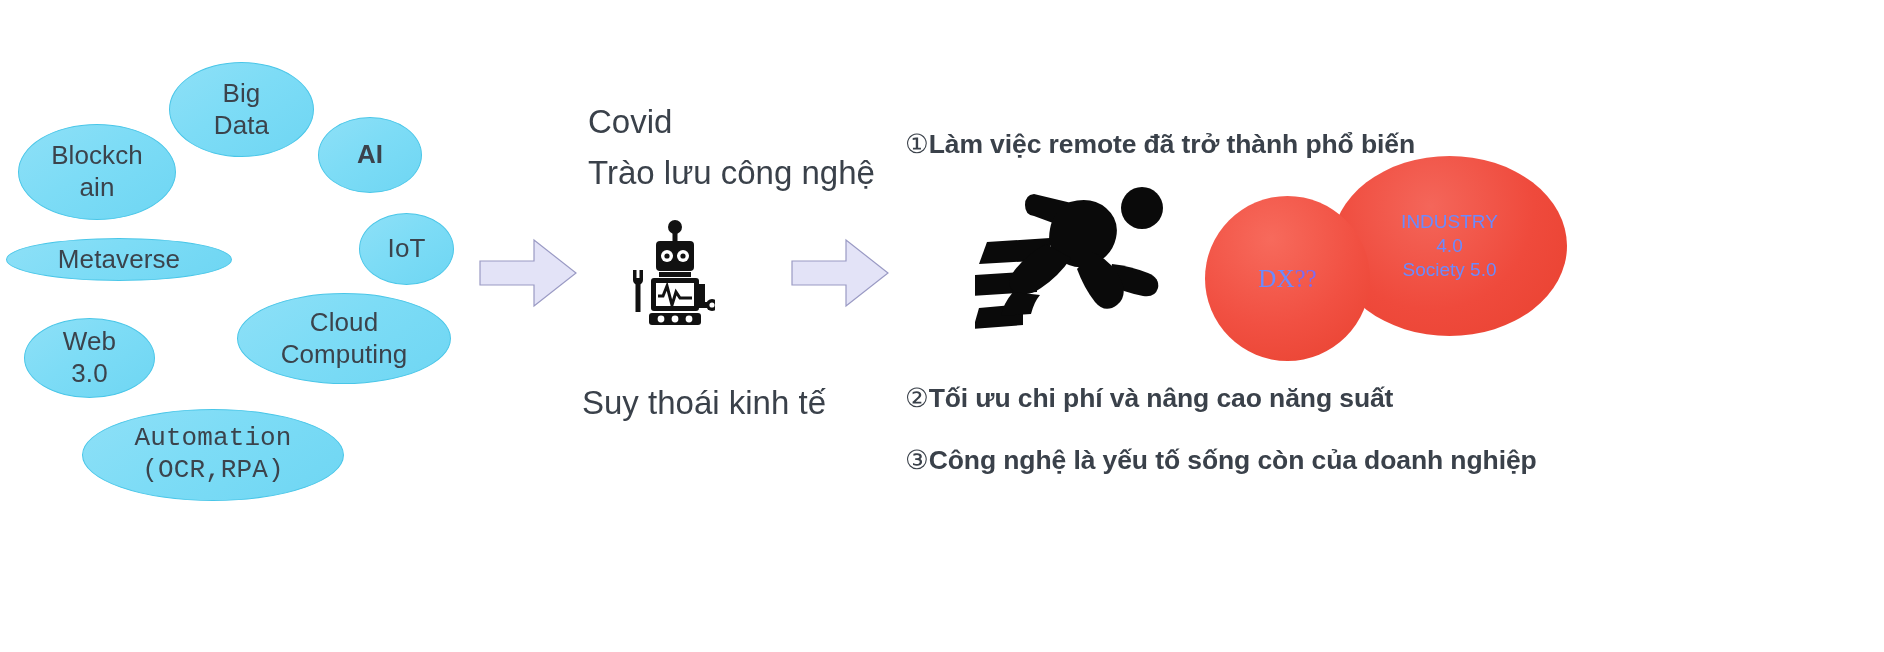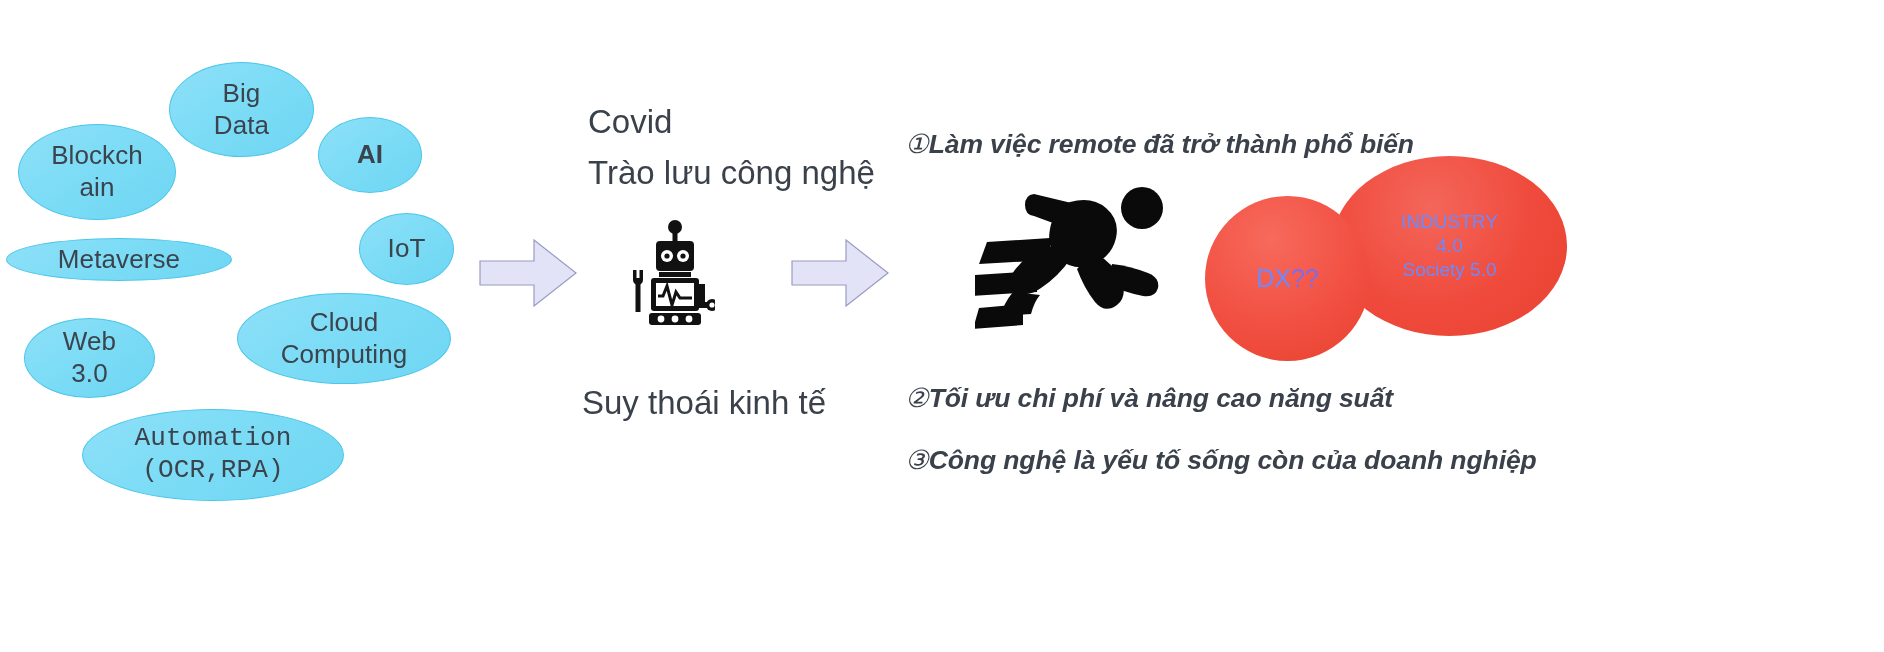--- a/index.html
+++ b/index.html
@@ -81,21 +81,20 @@
   .robot svg { display:block; width:100%; height:100%; }
 
   
   .point {
     position: absolute;
     font-weight: bold;
     font-size: 26.5px;
     color: #3a414a;
     line-height: 1.35;
     letter-spacing: -0.1px;
-    font-style: italic;
   }
   .p1 { left: 905px;  top: 127px; white-space: nowrap; }
   .p2 { left: 905px;  top: 381px; white-space: nowrap; }
   .p3 { left: 905px;  top: 443px; width: 660px; }
 
   .circled {
     display: inline-block;
     font-weight: normal;
   }
 
@@ -125,20 +124,21 @@
     font-size: 19px;
     color: #6a8bff;
     z-index: 1;
   }
   .rc-dx {
     left: 1205px; top: 196px;
     width: 165px; height: 165px;
     background: radial-gradient(circle at 40% 26%, #f76a5c 0%, #f15042 55%, #e8412f 100%);
     font-size: 25px;
     z-index: 2;
+    font-family: Liberation Serif, serif;
   }
   .dx-label { color: #6a8bff; }
   .dx-marks { color: #7d6bf0; }
 </style>
 </head>
 <body>
 
 <div class="stage">
 
   <div class="bubble b-blockchain">Blockch

